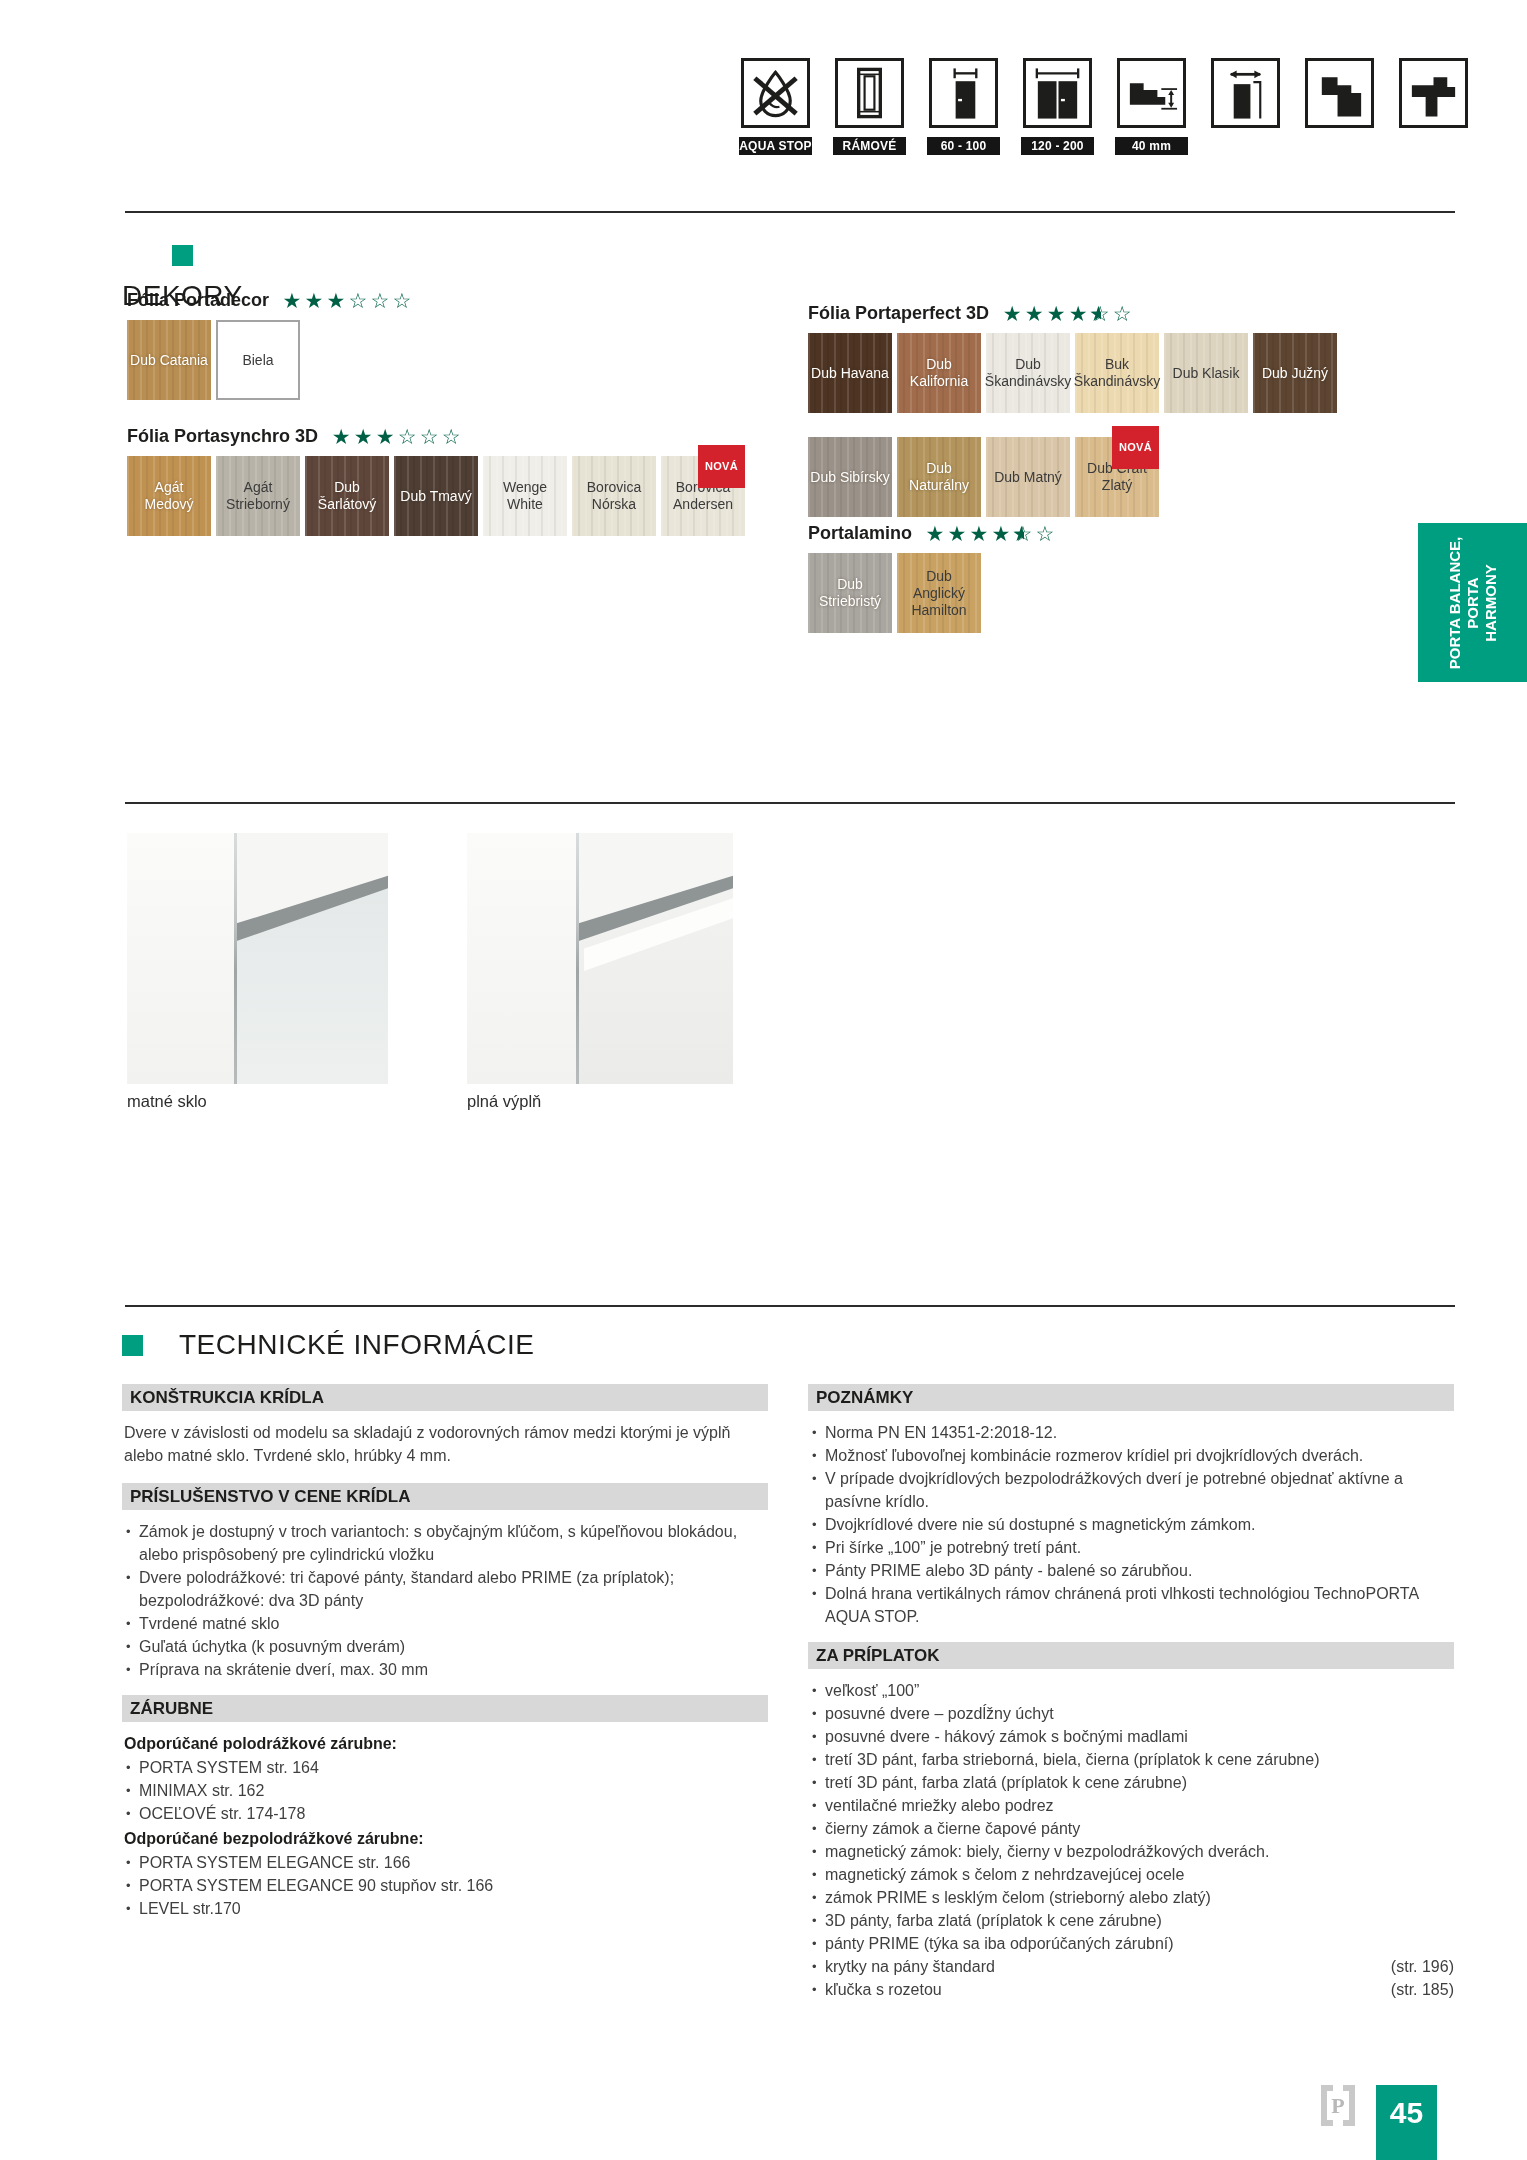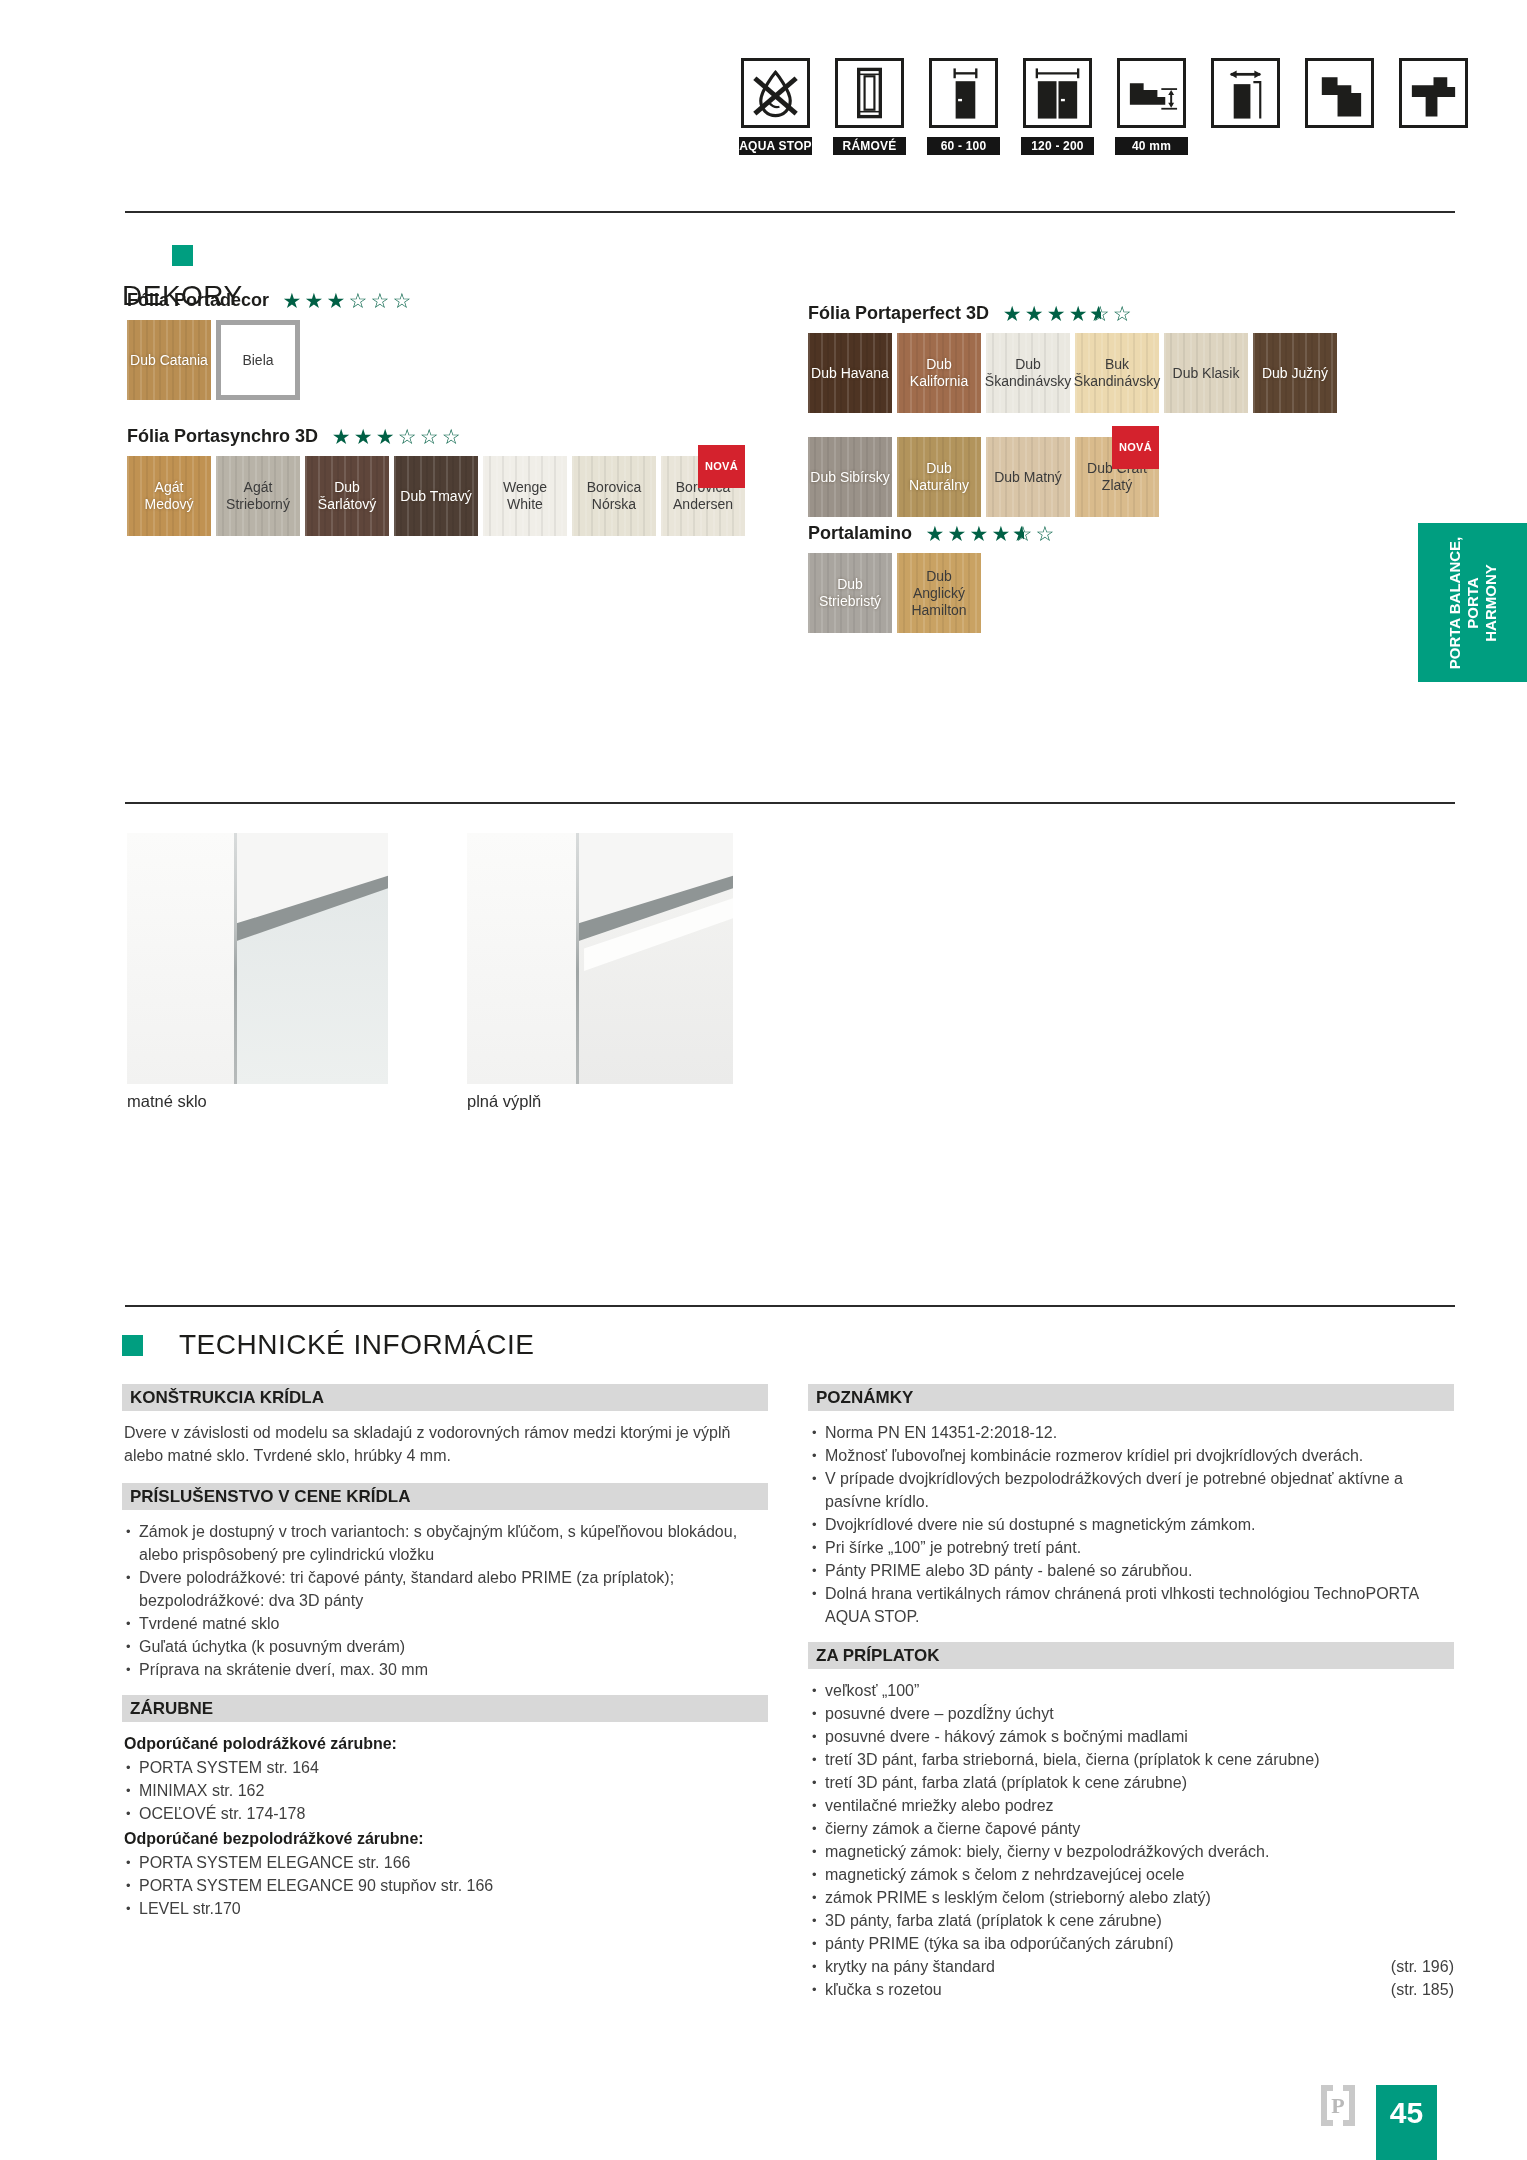--- a/index.html
+++ b/index.html
@@ -41,21 +41,21 @@
   .swatch-row{display:flex;gap:5px;}
   .swatch-row + .swatch-row{margin-top:24px;}
   .swatch{position:relative;width:84px;height:80px;display:flex;align-items:center;justify-content:center;
           text-align:center;font-size:14px;line-height:17px;box-sizing:border-box;}
   .swatch::before{content:'';position:absolute;inset:0;
       background:repeating-linear-gradient(90deg,rgba(255,255,255,.13) 0 2px,rgba(255,255,255,0) 2px 6px,
                  rgba(0,0,0,.06) 6px 8px,rgba(0,0,0,0) 8px 13px);}
   .swatch span.lbl{position:relative;z-index:1;padding:0 2px;}
   .swatch.t-light{color:#fff;text-shadow:0 0 3px rgba(60,40,10,.45);}
   .swatch.t-dark{color:#3b3b3b;}
-  .swatch.plain{border:5px solid #a3a3a3;}
+  .swatch.plain{border:2px solid #a3a3a3;}
   .swatch.plain::before{display:none;}
   .nova-badge{position:absolute;top:-11px;right:0;background:#d4222d;color:#fff;font-size:11px;
               font-weight:bold;padding:13px 7px;z-index:2;letter-spacing:.3px;}
 
   
   .side-tab{position:absolute;left:1418px;top:523px;width:109px;height:159px;background:#009e80;}
   .side-tab .tab-text{position:absolute;left:50%;top:50%;transform:translate(-50%,-50%) rotate(-90deg);
       width:159px;text-align:center;color:#fff;font-weight:bold;font-size:15px;line-height:18px;
       white-space:pre-line;}
 

